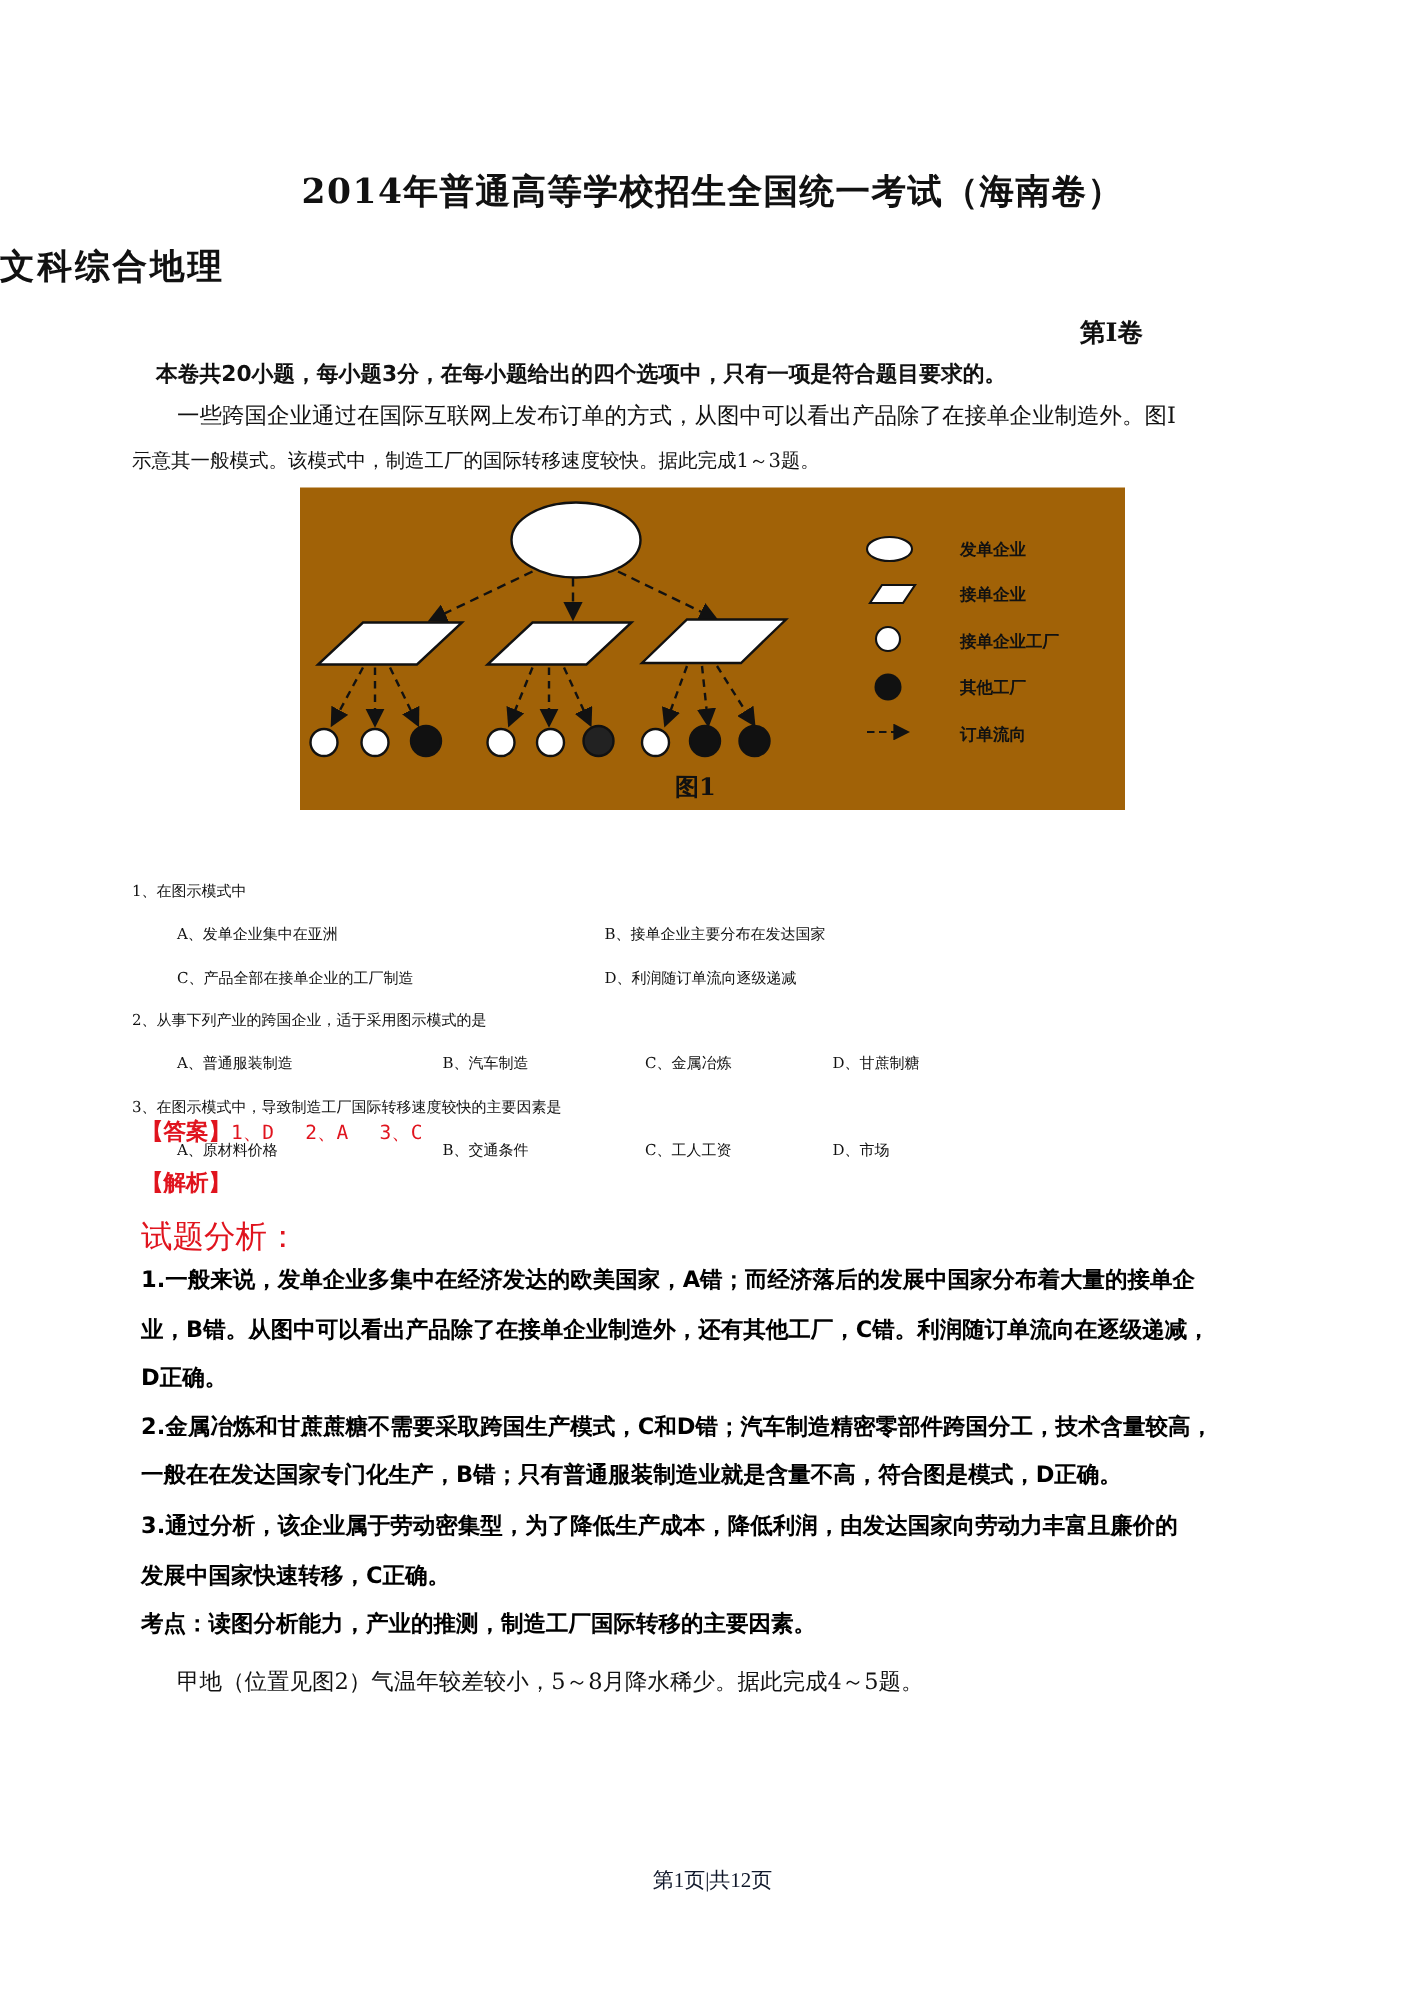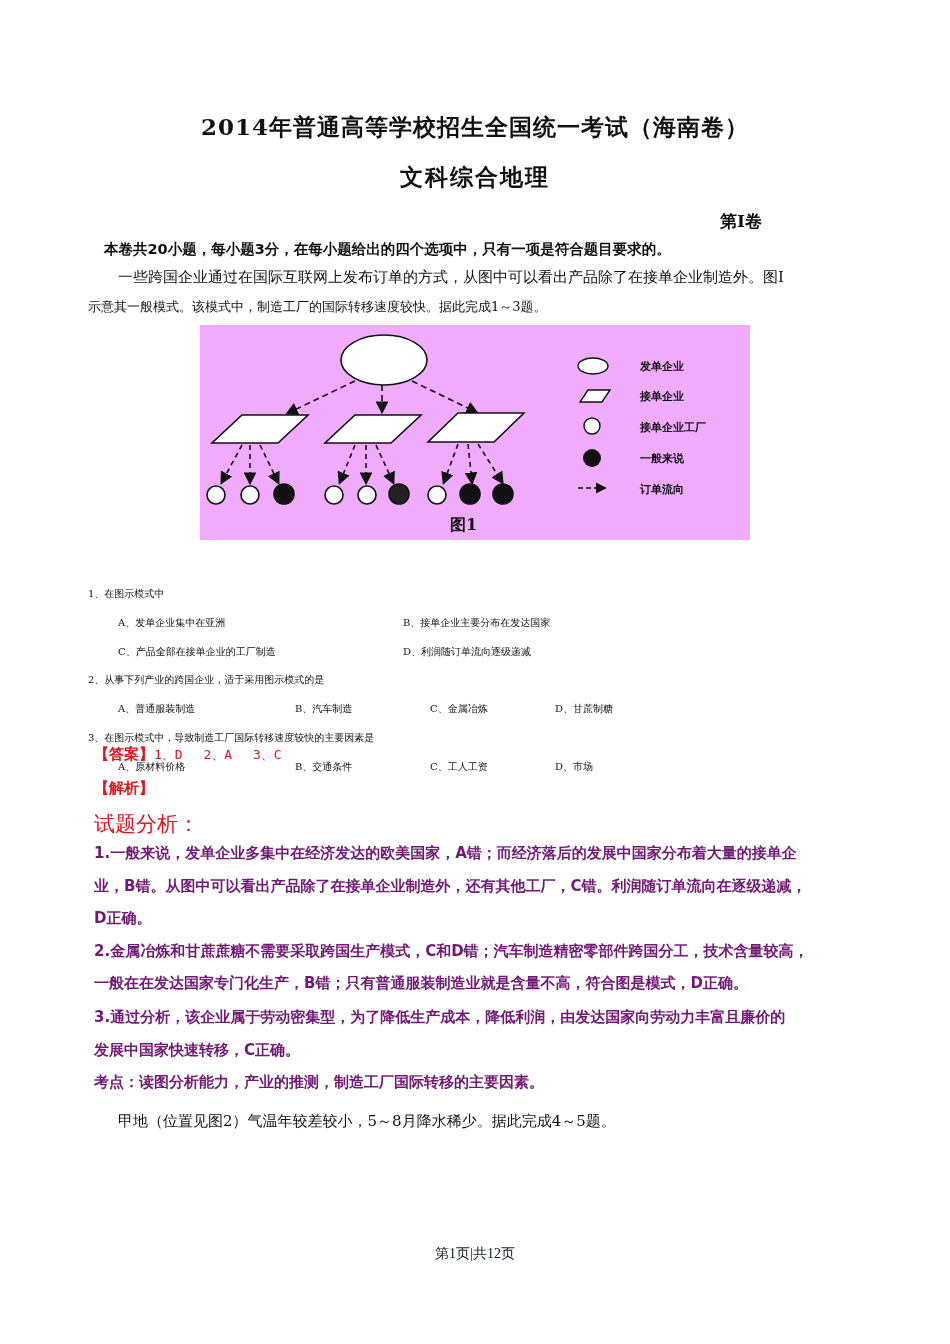--- a/index.html
+++ b/index.html
@@ -1,30 +1,30 @@
 <!DOCTYPE html>
 <html><head>
 <meta charset="utf-8">
 <style>
   html, body { margin: 0; padding: 0; background: #ffffff; }
   body { width: 950px; height: 1344px; position: relative; overflow: hidden;
          font-family: "DejaVu Serif", "Liberation Serif", serif; color: #111; }
   .abs { position: absolute; white-space: nowrap; }
   .title { left: 0; width: 950px; text-align: center; top: 112px; font-size: 23px; font-weight: bold; letter-spacing: 1px; }
-  .subtitle { left: 0; width: 950px; text-align: center; top: 162px; font-size: 23px; font-weight: bold; letter-spacing: 2px; }
+  .subtitle { left: 0; width: 950px; text-align: left; top: 162px; font-size: 23px; font-weight: bold; letter-spacing: 2px; }
   .section { left: 0; width: 762px; text-align: right; top: 210px; font-size: 17px; font-weight: bold; }
   .instr { left: 104px; top: 240px; font-size: 14.5px; font-weight: bold; font-family: "DejaVu Sans", "Liberation Sans", sans-serif; }
   .intro1 { left: 118px; top: 268px; font-size: 15px; }
   .intro2 { left: 88px; top: 298px; font-size: 13px; }
   .q { font-size: 10px; margin-top: 46px; }
   .red { color: #e0141e; font-family: "DejaVu Sans", "Liberation Sans", sans-serif; }
-  .redb { color: #701a75; font-family: "DejaVu Sans", "Liberation Sans", sans-serif; font-weight: bold; font-size: 15px; }
+  .redb { color: #000000; font-family: "DejaVu Sans", "Liberation Sans", sans-serif; font-weight: bold; font-size: 15px; }
   .para { font-size: 15px; }
   .footer { left: 0; width: 950px; text-align: center; top: 1245px; font-size: 14px; color: #0f172a; font-family: "Liberation Serif", serif; }
-  .figure { left: 200px; top: 325px; width: 550px; height: 215px; background: #f0abfc; }
+  .figure { left: 200px; top: 325px; width: 550px; height: 215px; background: #a16207; }
   .legend-label { font-size: 11px; font-weight: bold; font-family: "DejaVu Sans", sans-serif; }
   .fig-caption { font-size: 16px; font-weight: bold; }
 </style>
 </head>
 <body>
 
 <div class="abs title">2014年普通高等学校招生全国统一考试（海南卷）</div>
 <div class="abs subtitle">文科综合地理</div>
 <div class="abs section">第Ⅰ卷</div>
 <div class="abs instr">本卷共20小题，每小题3分，在每小题给出的四个选项中，只有一项是符合题目要求的。</div>
@@ -79,21 +79,21 @@
 
     <ellipse cx="393" cy="41" rx="15" ry="8" fill="#fff" stroke="#111" stroke-width="1.4"></ellipse>
     <polygon points="388,65 410,65 402,77 380,77" fill="#fff" stroke="#111" stroke-width="1.4"></polygon>
     <circle cx="392" cy="101" r="8" fill="#fff" stroke="#111" stroke-width="1.4"></circle>
     <circle cx="392" cy="133" r="9" fill="#111"></circle>
     <line x1="378" y1="163" x2="404" y2="163" stroke="#111" stroke-width="1.4" stroke-dasharray="5,3" marker-end="url(#arr)"></line>
   </svg>
   <div class="abs legend-label" style="left:440px; top:34px;">发单企业</div>
   <div class="abs legend-label" style="left:440px; top:64px;">接单企业</div>
   <div class="abs legend-label" style="left:440px; top:95px;">接单企业工厂</div>
-  <div class="abs legend-label" style="left:440px; top:126px;">一般来说</div>
+  <div class="abs legend-label" style="left:440px; top:126px;">其他工厂</div>
   <div class="abs legend-label" style="left:440px; top:157px;">订单流向</div>
   <div class="abs fig-caption" style="left:250px; top:190px;">图1</div>
 </div>
 
 <div class="abs q" style="left:88px; top:541px;">1、在图示模式中</div>
 <div class="abs q" style="left:118px; top:570px;">A、发单企业集中在亚洲</div>
 <div class="abs q" style="left:403px; top:570px;">B、接单企业主要分布在发达国家</div>
 <div class="abs q" style="left:118px; top:599px;">C、产品全部在接单企业的工厂制造</div>
 <div class="abs q" style="left:403px; top:599px;">D、利润随订单流向逐级递减</div>
 

